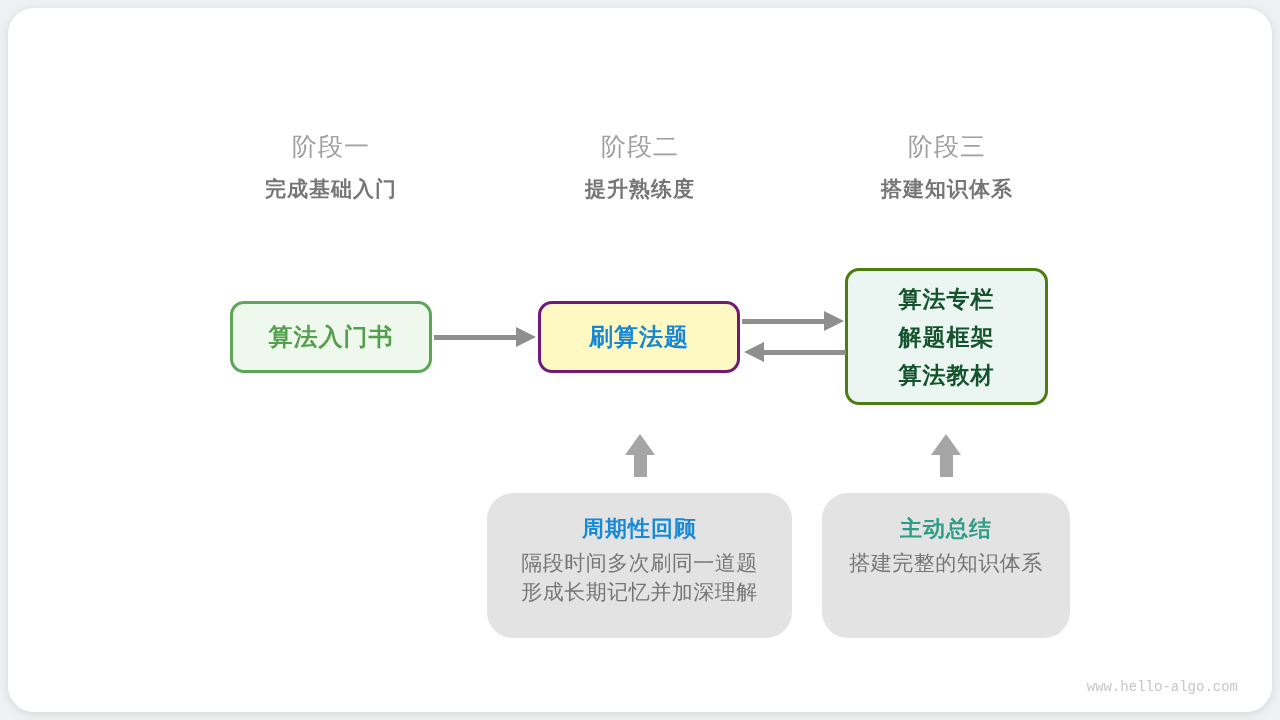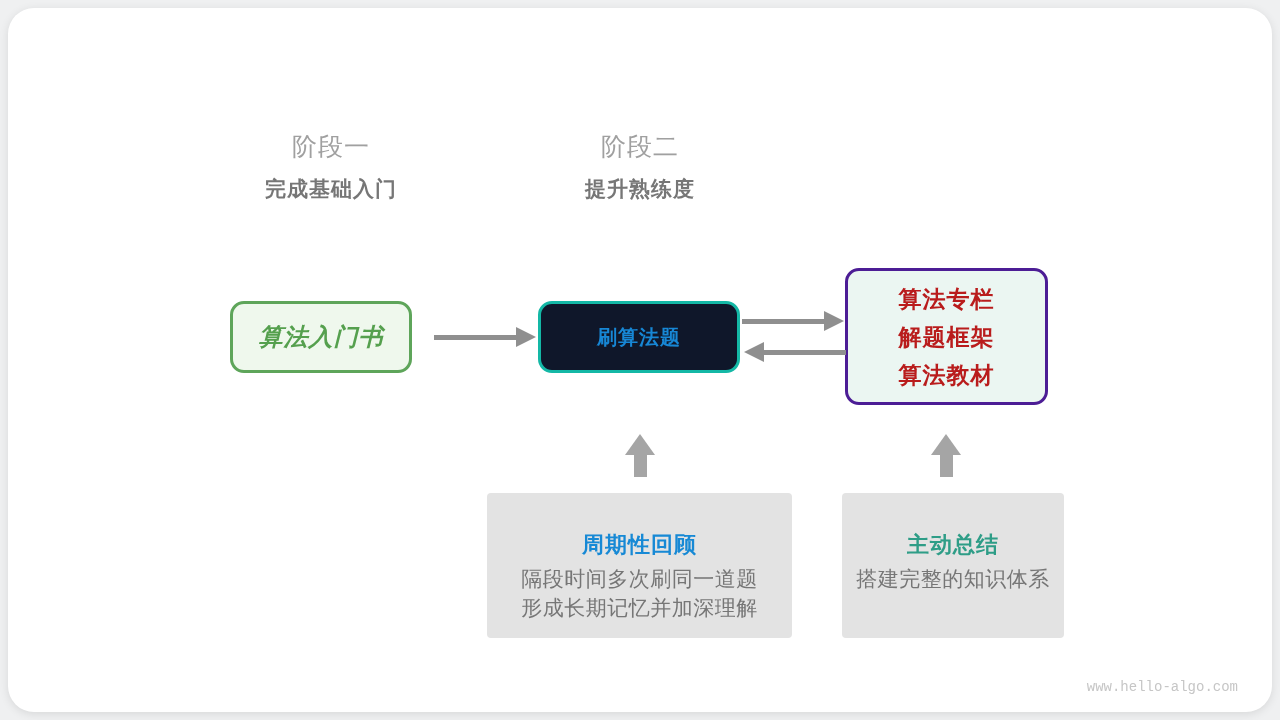--- a/index.html
+++ b/index.html
@@ -50,29 +50,29 @@
     font-weight: bold;
     letter-spacing: 1px;
   }
   .node-green {
     border: 3px solid #5ea55a;
     background: #eff8ed;
     color: #55a04e;
     font-size: 24px;
   }
   .node-blue {
-    border: 3px solid #14b8a6;
-    background: #0f172a;
+    border: 3px solid #701a75;
+    background: #fef9c3;
     color: #1787d5;
-    font-size: 20px;
+    font-size: 24px;
   }
   .node-teal {
-    border: 3px solid #4c1d95;
+    border: 3px solid #4d7c0f;
     background: #ebf6f2;
-    color: #b91c1c;
+    color: #14532d;
     font-size: 23px;
   }
   .node-teal .node-line { line-height: 38px; }
   .h-arrow { position: absolute; }
   .h-arrow .shaft {
     position: absolute;
     height: 5px;
     background: #8f8f8f;
     top: 50%;
     margin-top: -2.5px;
@@ -111,23 +111,23 @@
   }
   .up-arrow .stem {
     position: absolute;
     left: 8.5px; top: 21px;
     width: 13px; height: 22px;
     background: #a5a5a5;
   }
   .note {
     position: absolute;
     background: #e3e3e3;
-    border-radius: 4px;
+    border-radius: 26px;
     text-align: center;
-    padding-top: 37px;
+    padding-top: 21px;
   }
   .note-title {
     font-size: 22px;
     font-weight: bold;
     letter-spacing: 1px;
   }
   .note-title.blue { color: #1789d5; }
   .note-title.teal { color: #2e9d87; }
   .note-body {
     margin-top: 4px;
@@ -152,22 +152,26 @@
   <div class="card"></div>
 
   <div class="stage-header" style="left:171px; top:130px;">
     <div class="stage-title">阶段一</div>
     <div class="stage-subtitle">完成基础入门</div>
   </div>
   <div class="stage-header" style="left:480px; top:130px;">
     <div class="stage-title">阶段二</div>
     <div class="stage-subtitle">提升熟练度</div>
   </div>
-
-  <div class="node node-green" style="left:230px; top:301px; width:182px; height:72px;font-style:italic;">
+  <div class="stage-header" style="left:787px; top:130px;">
+    <div class="stage-title">阶段三</div>
+    <div class="stage-subtitle">搭建知识体系</div>
+  </div>
+
+  <div class="node node-green" style="left:230px; top:301px; width:202px; height:72px;">
     <span class="node-line">算法入门书</span>
   </div>
 
   <div class="node node-blue" style="left:538px; top:301px; width:202px; height:72px;">
     <span class="node-line">刷算法题</span>
   </div>
 
   <div class="node node-teal" style="left:845px; top:268px; width:203px; height:137px;">
     <span class="node-line">算法专栏</span>
     <span class="node-line">解题框架</span>
@@ -199,21 +203,21 @@
   </div>
 
   <div class="note" style="left:487px; top:493px; width:305px; height:145px;">
     <div class="note-title blue">周期性回顾</div>
     <div class="note-body">
       <div>隔段时间多次刷同一道题</div>
       <div>形成长期记忆并加深理解</div>
     </div>
   </div>
 
-  <div class="note" style="left:842px; top:493px; width:222px; height:145px;">
+  <div class="note" style="left:822px; top:493px; width:248px; height:145px;">
     <div class="note-title teal">主动总结</div>
     <div class="note-body">
       <div>搭建完整的知识体系</div>
     </div>
   </div>
 
   <div class="watermark">www.hello-algo.com</div>
 </div>
 
 </body></html>

